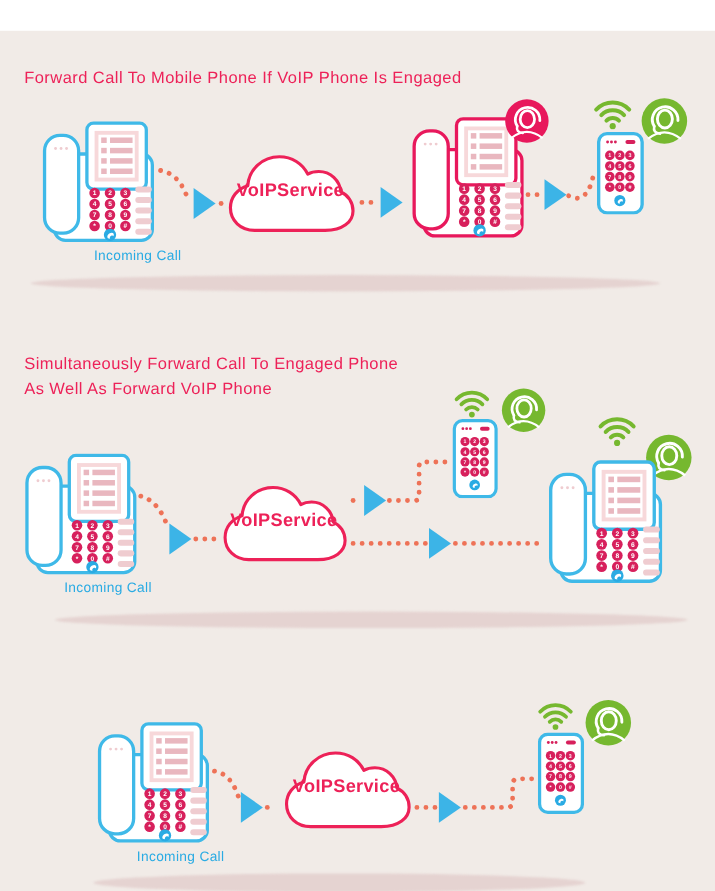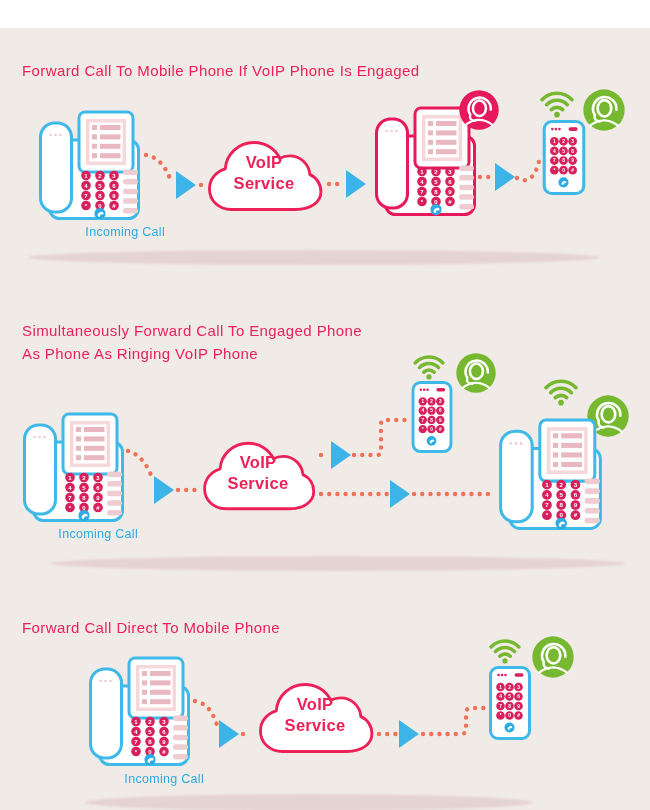--- a/index.html
+++ b/index.html
@@ -9,21 +9,21 @@
   .incoming{position:absolute;color:var(--label-blue,#2aabe3);font-size:12.5px;letter-spacing:.3px;text-align:right;}
   .shadow{position:absolute;background:var(--shadow,#e5d3d1);border-radius:50%;filter:blur(1.2px);}
   .overlay{position:absolute;left:0;top:0;pointer-events:none;}
   .dots{stroke:var(--salmon,#ee7257);stroke-width:4.4;fill:none;stroke-linecap:round;stroke-dasharray:0.01 8.2;}
   .tri{fill:var(--arrow,#3cb4e7);}
   .wifi{color:var(--green,#76b82f);}
   .badge-green{color:var(--green,#76b82f);}
   .badge-red{color:var(--phone-red,#e8185c);}
   .cloud{position:absolute;}
   .cloud svg{position:absolute;inset:0;color:var(--title,#ed2158);}
-  .cloud-text{position:absolute;inset:0;display:flex;flex-direction:column;align-items:center;justify-content:center;transform:translateY(-3px);color:var(--title,#ed2158);font-size:16.5px;font-weight:700;line-height:21px;letter-spacing:.3px;}
+  .cloud-text{position:absolute;inset:0;display:flex;flex-direction:row;align-items:center;justify-content:center;transform:translateY(-3px);color:var(--title,#ed2158);font-size:16.5px;font-weight:700;line-height:21px;letter-spacing:.3px;}
   svg text{font-family:"Liberation Sans",sans-serif;font-weight:700;}
   .hiddefs{position:absolute;width:0;height:0;overflow:hidden;}
 </style>
 </head>
 <body>
 
 <svg class="hiddefs" aria-hidden="true">
   <defs>
     <symbol id="sym-wifi" viewBox="0 0 60 42">
       <circle cx="30" cy="37" r="4.2" fill="currentColor"></circle>
@@ -232,21 +232,21 @@
           <text x="20.5" y="51.228" font-size="4.8" fill="#fff" text-anchor="middle">0</text>
         <circle cx="29.5" cy="49.5" r="4.3" fill="#d7205c"></circle>
           <text x="29.5" y="51.228" font-size="4.8" fill="#fff" text-anchor="middle">#</text>
     <circle cx="20.5" cy="61.5" r="5" fill="#2aabe3"></circle>
         <g transform="translate(20.5,61.5) rotate(-35) scale(0.75)">
     <path d="M-3.5 1.4C-3.5 -2.2 3.5 -2.2 3.5 1.4L2 3.1C2 0.9 -2 0.9 -2 3.1Z" fill="#fff"></path>
         </g>
   </svg></div>
 
   <div class="sec-title" style="left:22px;top:294px;">Simultaneously Forward Call To Engaged Phone</div>
-  <div class="sec-title" style="left:22px;top:317px;">As Phone As Ringing VoIP Phone</div>
+  <div class="sec-title" style="left:22px;top:317px;">As Well As Forward VoIP Phone</div>
   <div class="shadow" style="left:50px;top:528px;width:575px;height:15px;"></div>
 
   <div class="comp" style="left:20px;top:384px;width:106px;height:112px;"><svg viewBox="0 0 106 112" width="100%" height="100%" aria-hidden="true">
     <rect x="13.5" y="30" width="89" height="78.5" rx="10" fill="#fff" stroke="#3fb9e8" stroke-width="3"></rect>
     <rect x="43" y="2" width="54" height="60" rx="6" fill="#fff" stroke="#3fb9e8" stroke-width="3"></rect>
     <rect x="50" y="9" width="40" height="46" fill="#f7d8da"></rect>
     <rect x="53.5" y="12.5" width="33" height="39" fill="#fff"></rect>
         <rect x="56" y="15" width="5" height="5" fill="#e9b7bf"></rect>
              <rect x="64" y="15" width="20.5" height="5" fill="#e9b7bf"></rect>
         <rect x="56" y="24.4" width="5" height="5" fill="#e9b7bf"></rect>
@@ -398,21 +398,20 @@
         <circle cx="64" cy="95.5" r="4.8" fill="#d7205c"></circle>
           <text x="64" y="97.66" font-size="6" fill="#fff" text-anchor="middle">0</text>
         <circle cx="78" cy="95.5" r="4.8" fill="#d7205c"></circle>
           <text x="78" y="97.66" font-size="6" fill="#fff" text-anchor="middle">#</text>
     <circle cx="64" cy="103.5" r="5.6" fill="#2aabe3"></circle>
         <g transform="translate(64,103.5) rotate(-35) scale(0.95)">
     <path d="M-3.5 1.4C-3.5 -2.2 3.5 -2.2 3.5 1.4L2 3.1C2 0.9 -2 0.9 -2 3.1Z" fill="#fff"></path>
         </g>
   </svg></div>
 
-  <div class="sec-title" style="left:22px;top:591px;">Forward Call Direct To Mobile Phone</div>
   <div class="shadow" style="left:85px;top:766px;width:447px;height:17px;"></div>
 
   <div class="comp" style="left:86px;top:628px;width:106px;height:112px;"><svg viewBox="0 0 106 112" width="100%" height="100%" aria-hidden="true">
     <rect x="13.5" y="30" width="89" height="78.5" rx="10" fill="#fff" stroke="#3fb9e8" stroke-width="3"></rect>
     <rect x="43" y="2" width="54" height="60" rx="6" fill="#fff" stroke="#3fb9e8" stroke-width="3"></rect>
     <rect x="50" y="9" width="40" height="46" fill="#f7d8da"></rect>
     <rect x="53.5" y="12.5" width="33" height="39" fill="#fff"></rect>
         <rect x="56" y="15" width="5" height="5" fill="#e9b7bf"></rect>
              <rect x="64" y="15" width="20.5" height="5" fill="#e9b7bf"></rect>
         <rect x="56" y="24.4" width="5" height="5" fill="#e9b7bf"></rect>

